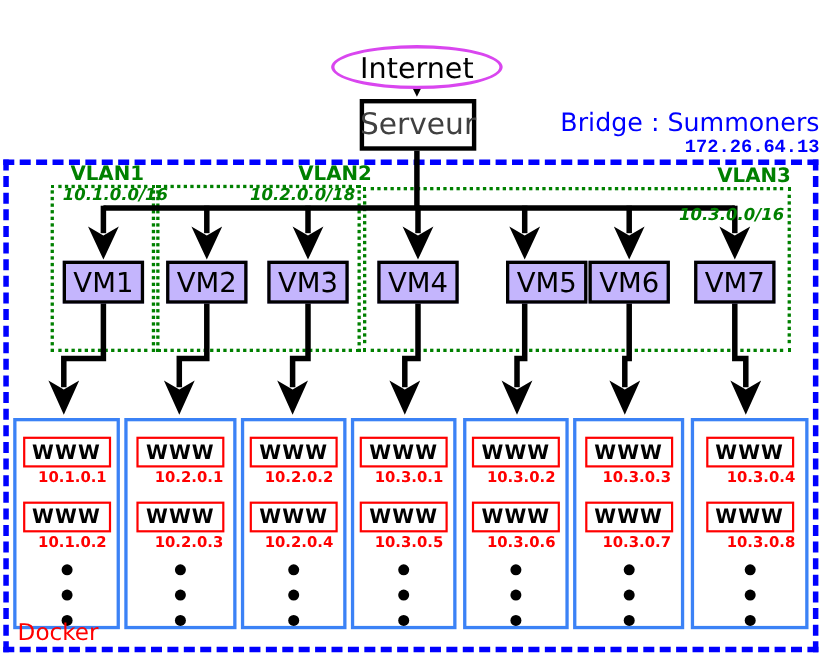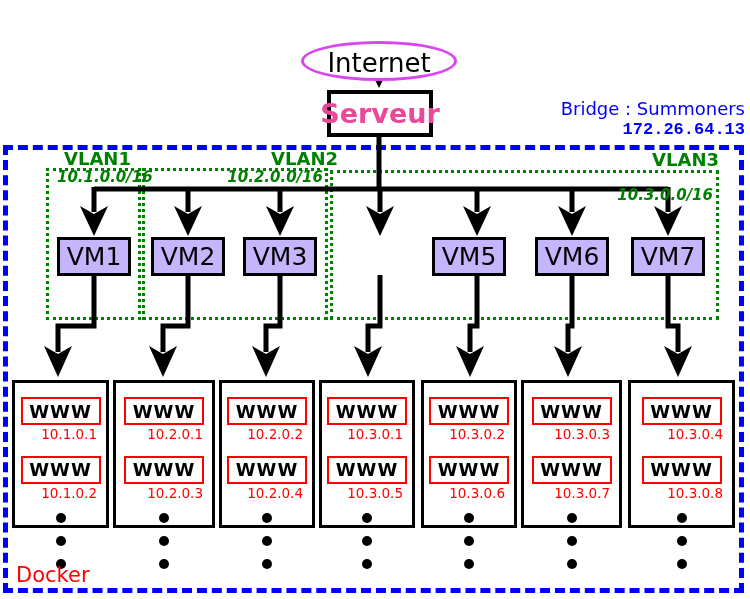--- a/index.html
+++ b/index.html
@@ -9,26 +9,26 @@
   }
   .abs{position:absolute;}
   
   .ellipse{
     left:301px;top:5px;width:156px;height:40px;border:3px solid #d946ef;border-radius:50%;
     display:flex;align-items:flex-end;justify-content:center;font-size:26px;color:#000;
     box-sizing:border-box;background:#fff;z-index:10;margin-top:36px;
   }
   .server{
     left:327px;top:90px;width:106px;height:47px;border:4px solid #000;
-    display:flex;align-items:center;justify-content:center;font-size:27px;color:#ec4899;
-    box-sizing:border-box;background:#fff;z-index:10;font-weight:bold;
+    display:flex;align-items:center;justify-content:center;font-size:27px;color:#404040;
+    box-sizing:border-box;background:#fff;z-index:10;
   }
   
   .bridge-label{right:5px;top:99px;text-align:right;color:#0000ff;z-index:15;line-height:1.15;}
-  .bridge-name{font-size:18px;}
+  .bridge-name{font-size:23px;}
   .bridge-ip{font-size:17px;font-weight:bold;font-family:Liberation Mono, monospace;}
   .bridge-border{
     left:3px;top:145px;width:741px;height:448px;border:5px dashed #0000ff;
     box-sizing:border-box;z-index:1;
   }
   
   .vlan-box{border:3px dotted #008000;box-sizing:border-box;z-index:2;}
   .vlan1{left:46px;top:168px;width:95px;height:152px;}
   .vlan2{left:142px;top:168px;width:186px;height:152px;}
   .vlan3{left:330px;top:170px;width:389px;height:150px;}
@@ -39,32 +39,32 @@
   #wires path,#wires polyline{stroke:#000;stroke-width:5;fill:none;}
   #wires polygon{fill:#000;stroke:none;}
   
   .vm{
     top:237px;width:74px;height:39px;border:3px solid #000;box-sizing:border-box;
     display:flex;align-items:center;justify-content:center;font-size:25px;color:#000;
     background:#c4b5fd;z-index:10;
   }
   
   .dcol{
-    top:380px;height:148px;border:3px solid #000000;box-sizing:border-box;
+    top:380px;height:192px;border:3px solid #3b82f6;box-sizing:border-box;
     background:#fff;z-index:10;
   }
   .www-box{
     margin:14px auto 0;width:80px;height:28px;border:2px solid #ff0000;box-sizing:border-box;
     display:flex;align-items:center;justify-content:center;
     font-size:18px;font-weight:bold;letter-spacing:1px;color:#000;
   }
   .www-box.second{margin-top:13px;}
   .cip{
     margin-top:2px;text-align:right;padding-right:9px;
-    color:#ff0000;font-weight:normal;font-size:13.5px;line-height:1.15;
+    color:#ff0000;font-weight:bold;font-size:13.5px;line-height:1.15;
   }
   .dots{margin-top:12px;display:flex;flex-direction:column;align-items:center;gap:13px;}
   .dot{width:10px;height:10px;border-radius:50%;background:#000;}
   .docker-label{left:16px;top:565px;color:#ff0000;font-size:21px;z-index:15;line-height:1;}
 </style>
 </head>
 <body>
 
 <div id="canvas">
 
@@ -149,28 +149,29 @@
     <div class="bridge-ip">172.26.64.13</div>
   </div>
   <div class="abs bridge-border"></div>
 
   <div class="abs vlan-box vlan1"></div>
   <div class="abs vlan-box vlan2"></div>
   <div class="abs vlan-box vlan3"></div>
   <div class="abs vlan-name" style="left:64px;top:150px">VLAN1</div>
   <div class="abs vlan-subnet" style="left:57px;top:170px">10.1.0.0/16</div>
   <div class="abs vlan-name" style="right:412px;top:150px">VLAN2</div>
-  <div class="abs vlan-subnet" style="right:427px;top:170px">10.2.0.0/16</div>
+  <div class="abs vlan-subnet" style="right:427px;top:170px">10.2.0.0/18</div>
   <div class="abs vlan-name" style="right:31px;top:151px">VLAN3</div>
   <div class="abs vlan-subnet" style="right:37px;top:188px">10.3.0.0/16</div>
 
   <div class="abs vm" style="left:57px">VM1</div>
   <div class="abs vm" style="left:151px">VM2</div>
   <div class="abs vm" style="left:243px">VM3</div>
-  <div class="abs vm" style="left:432px">VM5</div>
+  <div class="abs vm" style="left:343px">VM4</div>
+  <div class="abs vm" style="left:460px">VM5</div>
   <div class="abs vm" style="left:535px">VM6</div>
   <div class="abs vm" style="left:631px">VM7</div>
 
   <div class="abs dcol" style="left:12px;width:97px">
     <div class="www-box">WWW</div>
     <div class="cip">10.1.0.1</div>
     <div class="www-box second">WWW</div>
     <div class="cip">10.1.0.2</div>
     <div class="dots">
         <span class="dot"></span>

